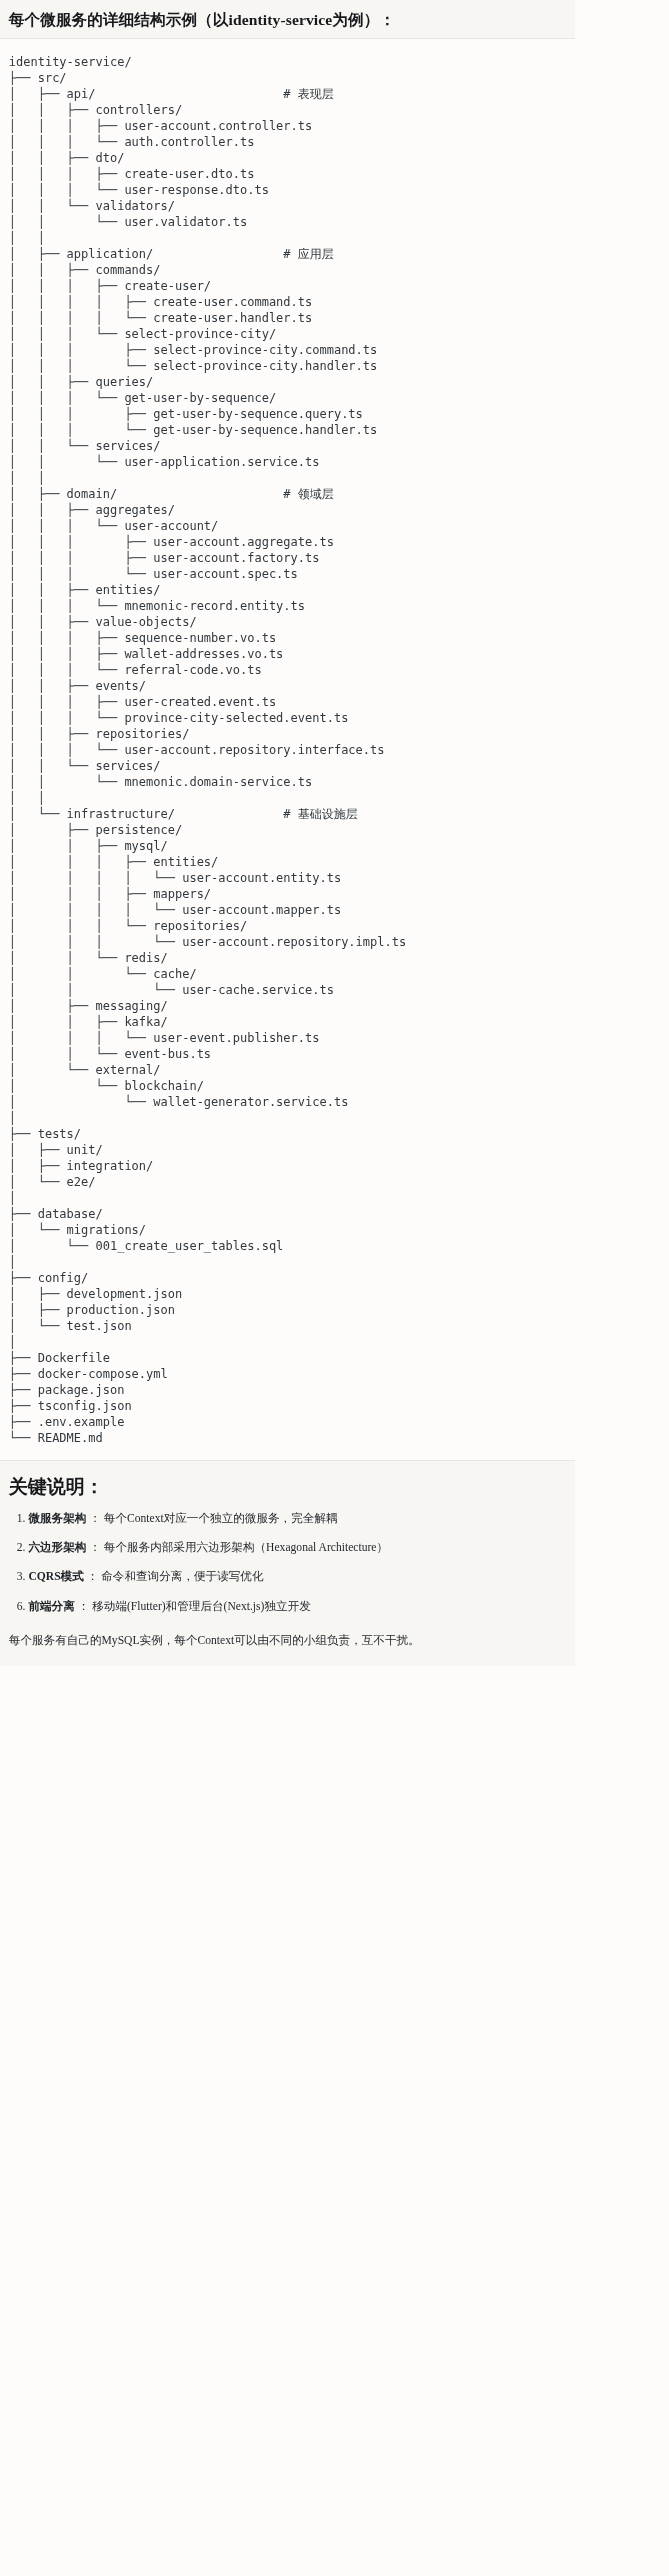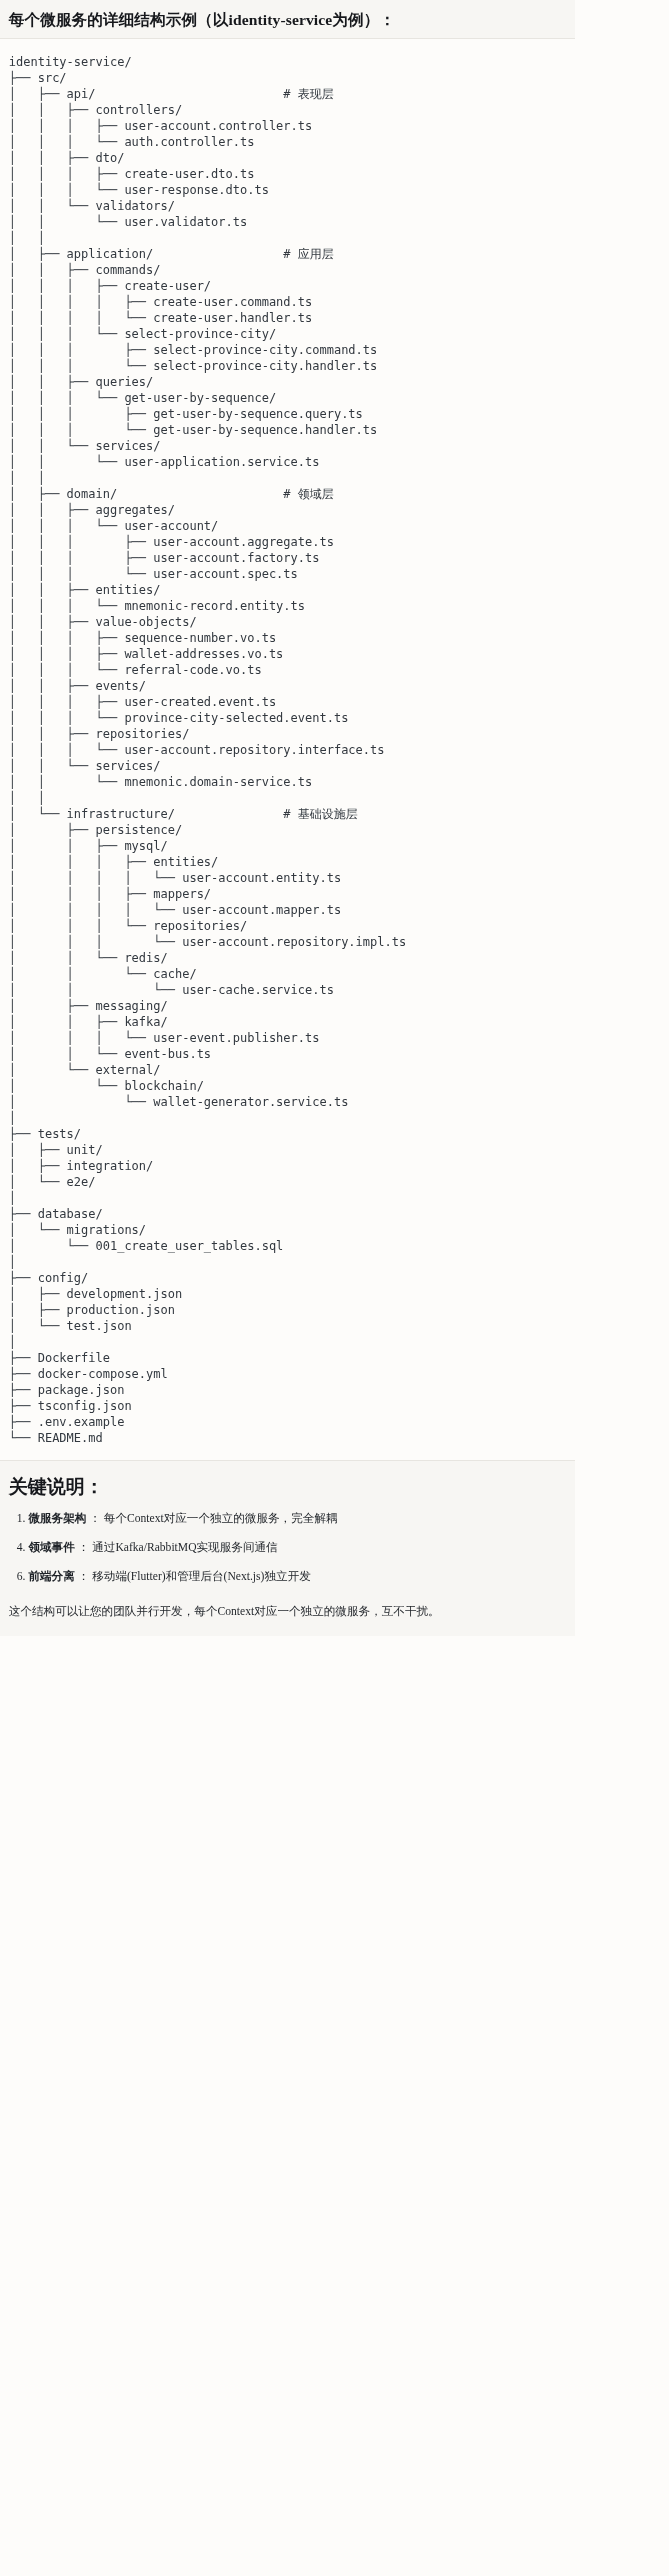--- a/index.html
+++ b/index.html
@@ -184,30 +184,36 @@
     <div class="notes-title">关键说明：</div>
 
     <ol class="notes-list">
       <li>
         <span class="num">1.</span>
         <span class="lbl">微服务架构</span>
         <span class="sep">：</span>
         <span class="txt">每个Context对应一个独立的微服务，完全解耦</span>
       </li>
       <li>
-        <span class="num">4.</span>
-        <span class="lbl">领域事件</span>
-        <span class="sep">：</span>
-        <span class="txt">通过Kafka/RabbitMQ实现服务间通信</span>
+        <span class="num">2.</span>
+        <span class="lbl">六边形架构</span>
+        <span class="sep">：</span>
+        <span class="txt">每个服务内部采用六边形架构（Hexagonal Architecture）</span>
+      </li>
+      <li>
+        <span class="num">3.</span>
+        <span class="lbl">CQRS模式</span>
+        <span class="sep">：</span>
+        <span class="txt">命令和查询分离，便于读写优化</span>
       </li>
       <li>
         <span class="num">6.</span>
         <span class="lbl">前端分离</span>
         <span class="sep">：</span>
         <span class="txt">移动端(Flutter)和管理后台(Next.js)独立开发</span>
       </li>
     </ol>
 
-    <div class="notes-footer">这个结构可以让您的团队并行开发，每个Context对应一个独立的微服务，互不干扰。</div>
+    <div class="notes-footer">每个服务有自己的MySQL实例，每个Context可以由不同的小组负责，互不干扰。</div>
   </div>
 
 </div>
 
 
 </body></html>

